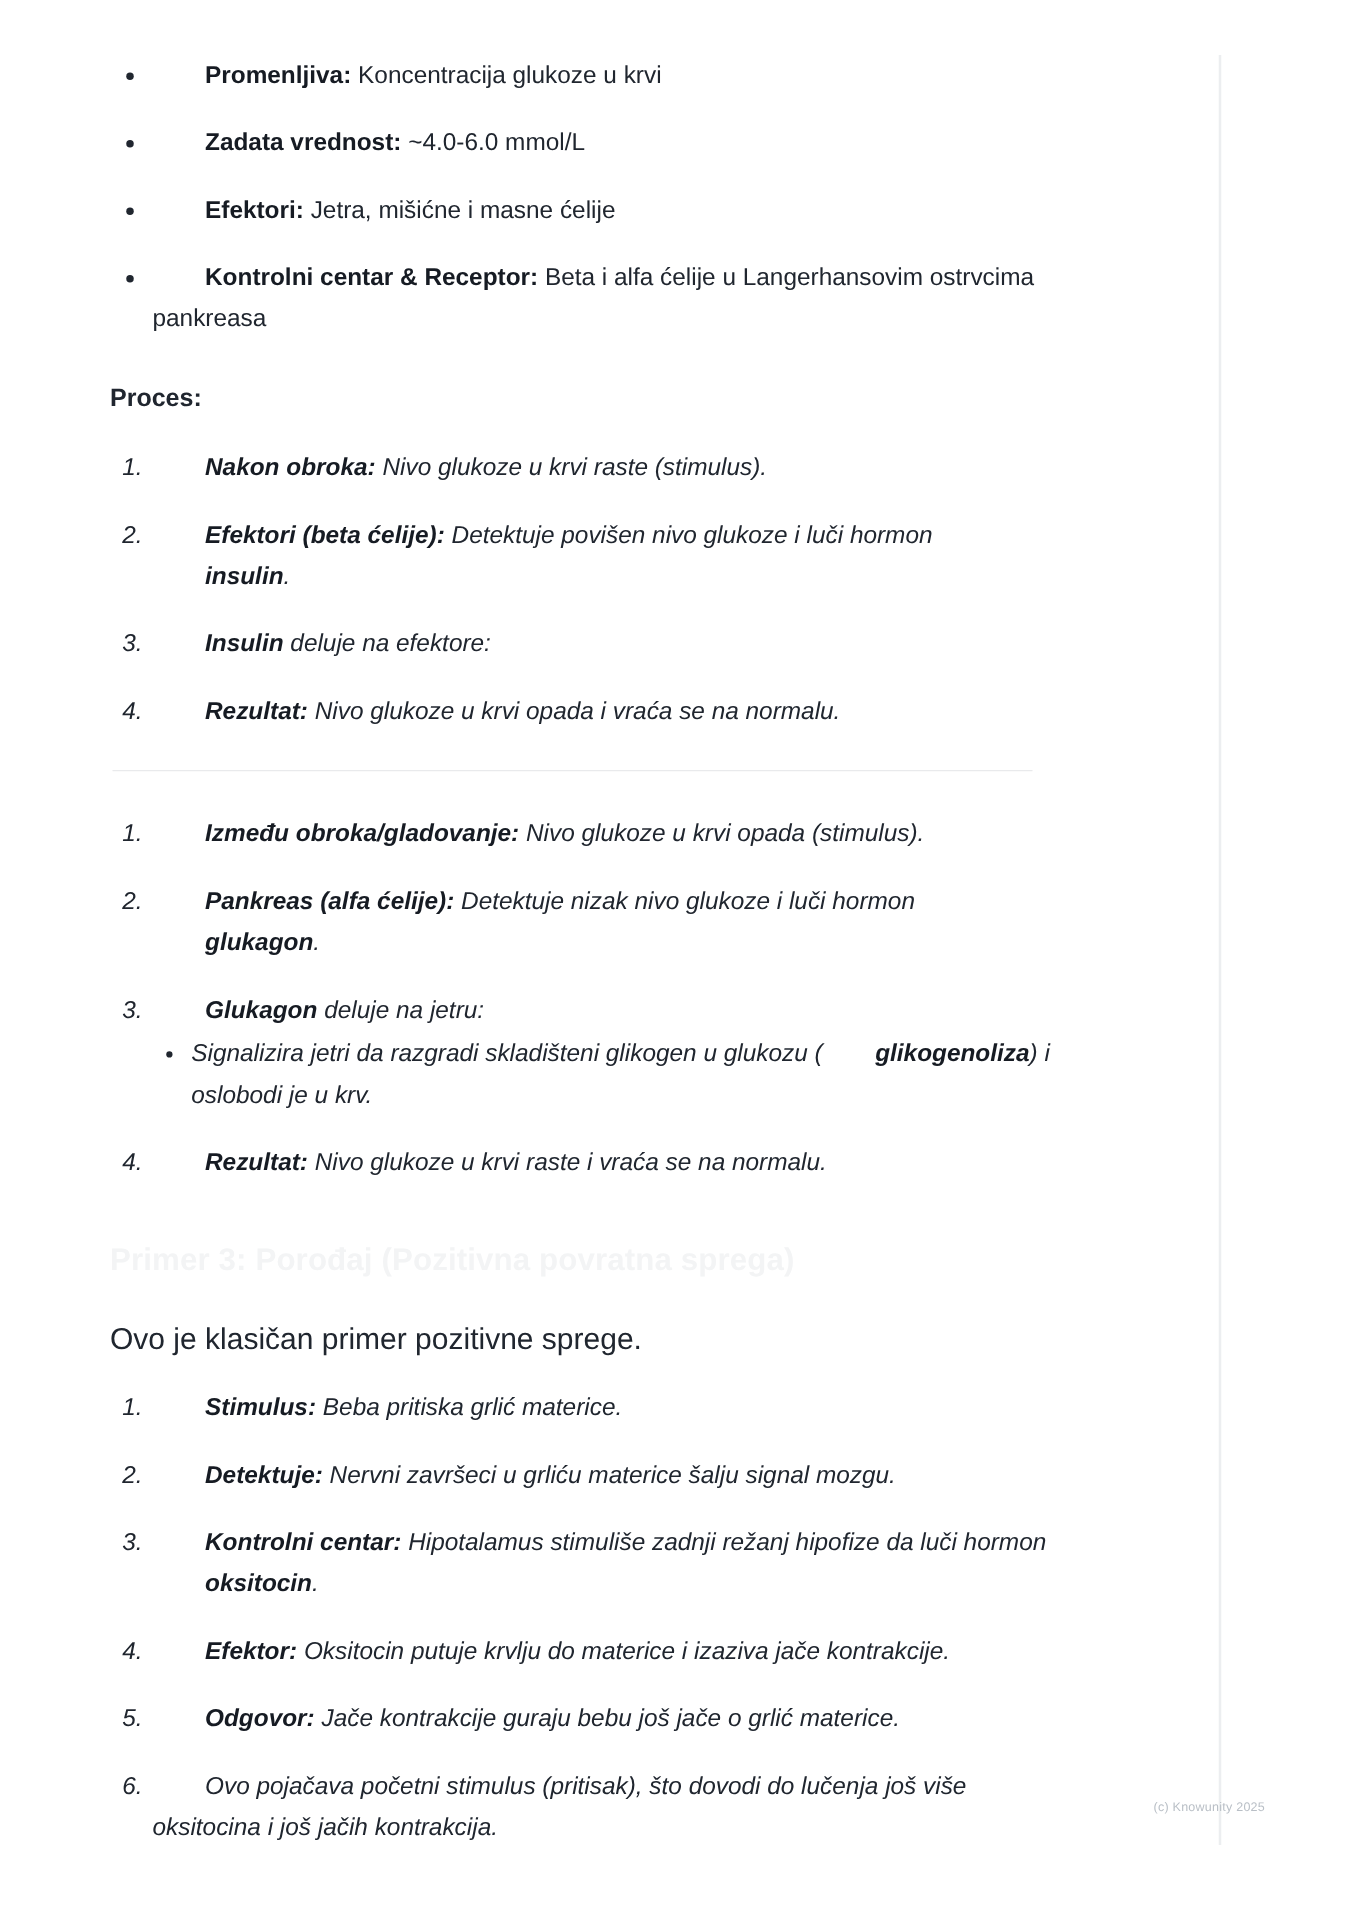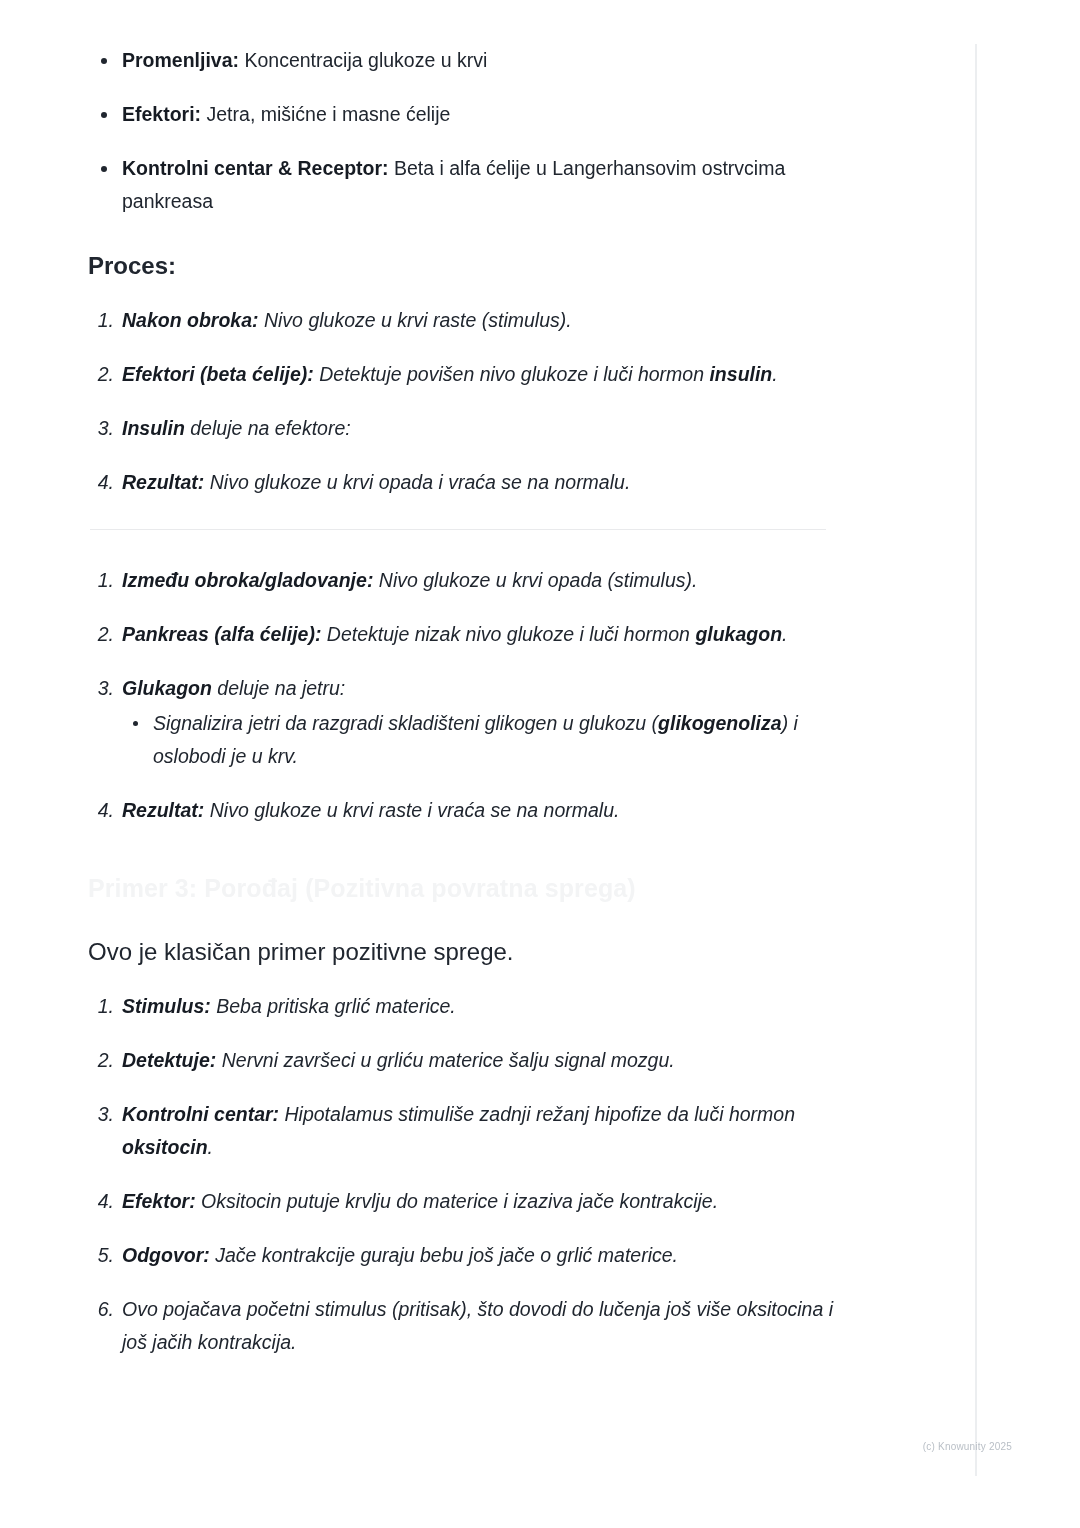--- a/index.html
+++ b/index.html
@@ -33,21 +33,21 @@
 
   
   .para {
     font-size: 24px;
     line-height: 33px;
     color: #20262f;
     margin: 0 0 22px 0;
   }
   .para.strongline {
     font-weight: 700;
-    font-size: 24px;
+    font-size: 20px;
   }
 
   
   ul.bullets {
     list-style: none;
     margin: 0 0 0 0;
     padding: 0;
   }
   ul.bullets > li {
     position: relative;
@@ -122,20 +122,21 @@
     top: 14px;
     width: 5px;
     height: 5px;
     border-radius: 50%;
     background: #20262f;
   }
 
   b, .b {
     font-weight: 700;
     color: #161b23;
+    margin-left: 42px;
   }
 
   
   .divider {
     height: 1px;
     background: #e9eaec;
     border: 0;
     margin: 30px 0 34px 2px;
     width: 736px;
   }
@@ -183,20 +184,23 @@
 
   <div class="edge-rule"></div>
 
   <div class="content">
 
     <ul class="bullets">
       <li>
         <b class="b">Promenljiva:</b><span> Koncentracija glukoze u krvi</span>
       </li>
       <li>
+        <b class="b">Zadata vrednost:</b><span> ~4.0-6.0 mmol/L</span>
+      </li>
+      <li>
         <b class="b">Efektori:</b><span> Jetra, mišićne i masne ćelije</span>
       </li>
       <li>
         <b class="b">Kontrolni centar &amp; Receptor:</b><span> Beta i alfa ćelije u Langerhansovim ostrvcima pankreasa</span>
       </li>
     </ul>
 
     <div class="gap-small"></div>
 
     <p class="para strongline">Proces:</p>

